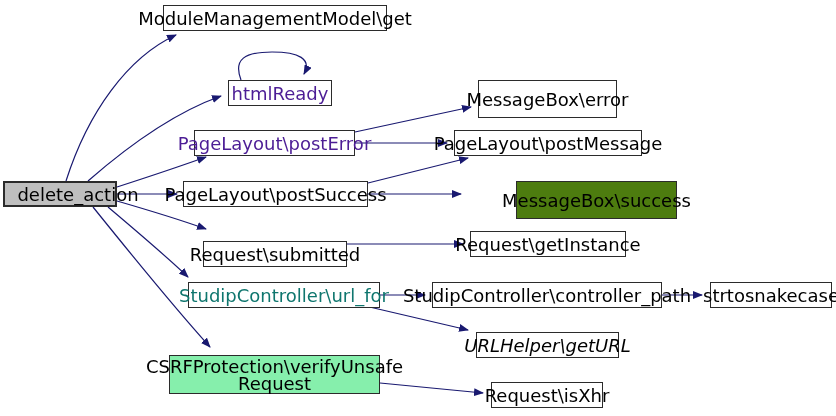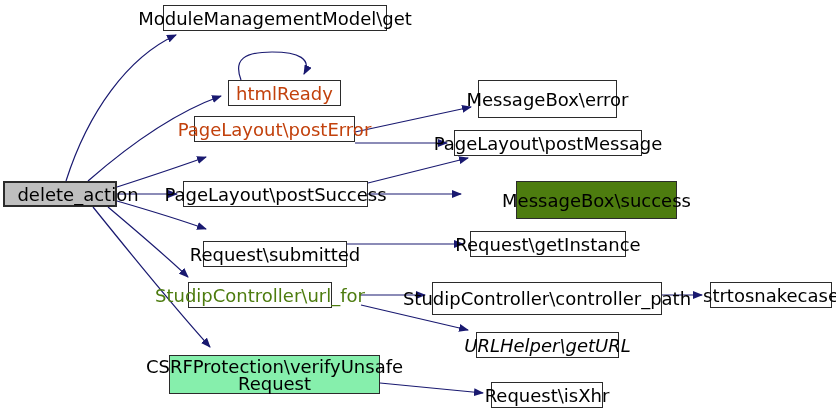--- a/index.html
+++ b/index.html
@@ -71,28 +71,28 @@
       <path d="M 368,183 L 468,158" class="edge" stroke="#191970" marker-end="url(#arrow)"></path>
       <path d="M 368,194 L 461,194" class="edge" stroke="#191970" marker-end="url(#arrow)"></path>
       <path d="M 347,244 L 463,244" class="edge" stroke="#191970" marker-end="url(#arrow)"></path>
       <path d="M 360,295 L 425,295" class="edge" stroke="#191970" marker-end="url(#arrow)"></path>
       <path d="M 361,305 L 468,330" class="edge" stroke="#191970" marker-end="url(#arrow)"></path>
       <path d="M 380,383 L 483,393" class="edge" stroke="#191970" marker-end="url(#arrow)"></path>
       <path d="M 662,295 L 702,295" class="edge" stroke="#191970" marker-end="url(#arrow)"></path>
     </svg>
 <div class="node highlighted" style="left: 3px; top: 181px; width: 114px; height: 26px; border-color: rgb(43, 43, 43); background: rgb(191, 191, 191); color: rgb(0, 0, 0);">delete_action</div>
     <div class="node" style="left: 163px; top: 5px; width: 224px; height: 26px; border-color: rgb(43, 43, 43); background: rgb(255, 255, 255); color: rgb(0, 0, 0);">ModuleManagementModel\get</div>
-    <div class="node" style="left: 228px; top: 80px; width: 113px; height: 26px; border-color: rgb(43, 43, 43); background: rgb(255, 255, 255); color: #c2410c;">htmlReady</div>
-    <div class="node" style="left: 194px; top: 116px; width: 161px; height: 26px; border-color: rgb(43, 43, 43); background: rgb(255, 255, 255); color: #c2410c;">PageLayout\postError</div>
+    <div class="node" style="left: 228px; top: 80px; width: 104px; height: 26px; border-color: rgb(43, 43, 43); background: rgb(255, 255, 255); color: #4c1d95;">htmlReady</div>
+    <div class="node" style="left: 194px; top: 130px; width: 161px; height: 26px; border-color: rgb(43, 43, 43); background: rgb(255, 255, 255); color: #4c1d95;">PageLayout\postError</div>
     <div class="node" style="left: 183px; top: 181px; width: 185px; height: 26px; border-color: rgb(43, 43, 43); background: rgb(255, 255, 255); color: rgb(0, 0, 0);">PageLayout\postSuccess</div>
     <div class="node" style="left: 203px; top: 231px; width: 144px; height: 26px; border-color: rgb(43, 43, 43); background: rgb(255, 255, 255); color: rgb(0, 0, 0); margin-top: 10px;">Request\submitted</div>
-    <div class="node" style="left: 188px; top: 282px; width: 144px; height: 26px; border-color: rgb(43, 43, 43); background: rgb(255, 255, 255); color: #4d7c0f;">StudipController\url_for</div>
+    <div class="node" style="left: 188px; top: 282px; width: 192px; height: 26px; border-color: rgb(43, 43, 43); background: rgb(255, 255, 255); color: #0f766e;">StudipController\url_for</div>
     <div class="node" style="left: 169px; top: 355px; width: 211px; height: 39px; border-color: rgb(43, 43, 43); background: #86efac; color: rgb(0, 0, 0);">CSRFProtection\verifyUnsafe
 Request</div>
     <div class="node" style="left: 478px; top: 80px; width: 139px; height: 38px; border-color: rgb(43, 43, 43); background: rgb(255, 255, 255); color: rgb(0, 0, 0);">MessageBox\error</div>
     <div class="node" style="left: 454px; top: 130px; width: 188px; height: 26px; border-color: rgb(43, 43, 43); background: rgb(255, 255, 255); color: rgb(0, 0, 0);">PageLayout\postMessage</div>
     <div class="node" style="left: 468px; top: 181px; width: 161px; height: 38px; border-color: rgb(43, 43, 43); background: #4d7c0f; color: rgb(0, 0, 0); margin-left: 48px;">MessageBox\success</div>
     <div class="node" style="left: 470px; top: 231px; width: 156px; height: 26px; border-color: rgb(43, 43, 43); background: rgb(255, 255, 255); color: rgb(0, 0, 0);">Request\getInstance</div>
-    <div class="node" style="left: 432px; top: 282px; width: 230px; height: 33px; border-color: rgb(43, 43, 43); background: rgb(255, 255, 255); color: rgb(0, 0, 0);">StudipController\controller_path</div>
+    <div class="node" style="left: 432px; top: 282px; width: 230px; height: 26px; border-color: rgb(43, 43, 43); background: rgb(255, 255, 255); color: rgb(0, 0, 0);">StudipController\controller_path</div>
     <div class="node" style="left: 476px; top: 332px; width: 143px; height: 26px; border-color: rgb(43, 43, 43); background: rgb(255, 255, 255); color: rgb(0, 0, 0); font-style: italic;">URLHelper\getURL</div>
     <div class="node" style="left: 491px; top: 382px; width: 112px; height: 26px; border-color: rgb(43, 43, 43); background: rgb(255, 255, 255); color: rgb(0, 0, 0);">Request\isXhr</div>
     <div class="node" style="left: 710px; top: 282px; width: 122px; height: 26px; border-color: rgb(43, 43, 43); background: rgb(255, 255, 255); color: rgb(0, 0, 0);">strtosnakecase</div>
   </div>
 
 </body></html>

